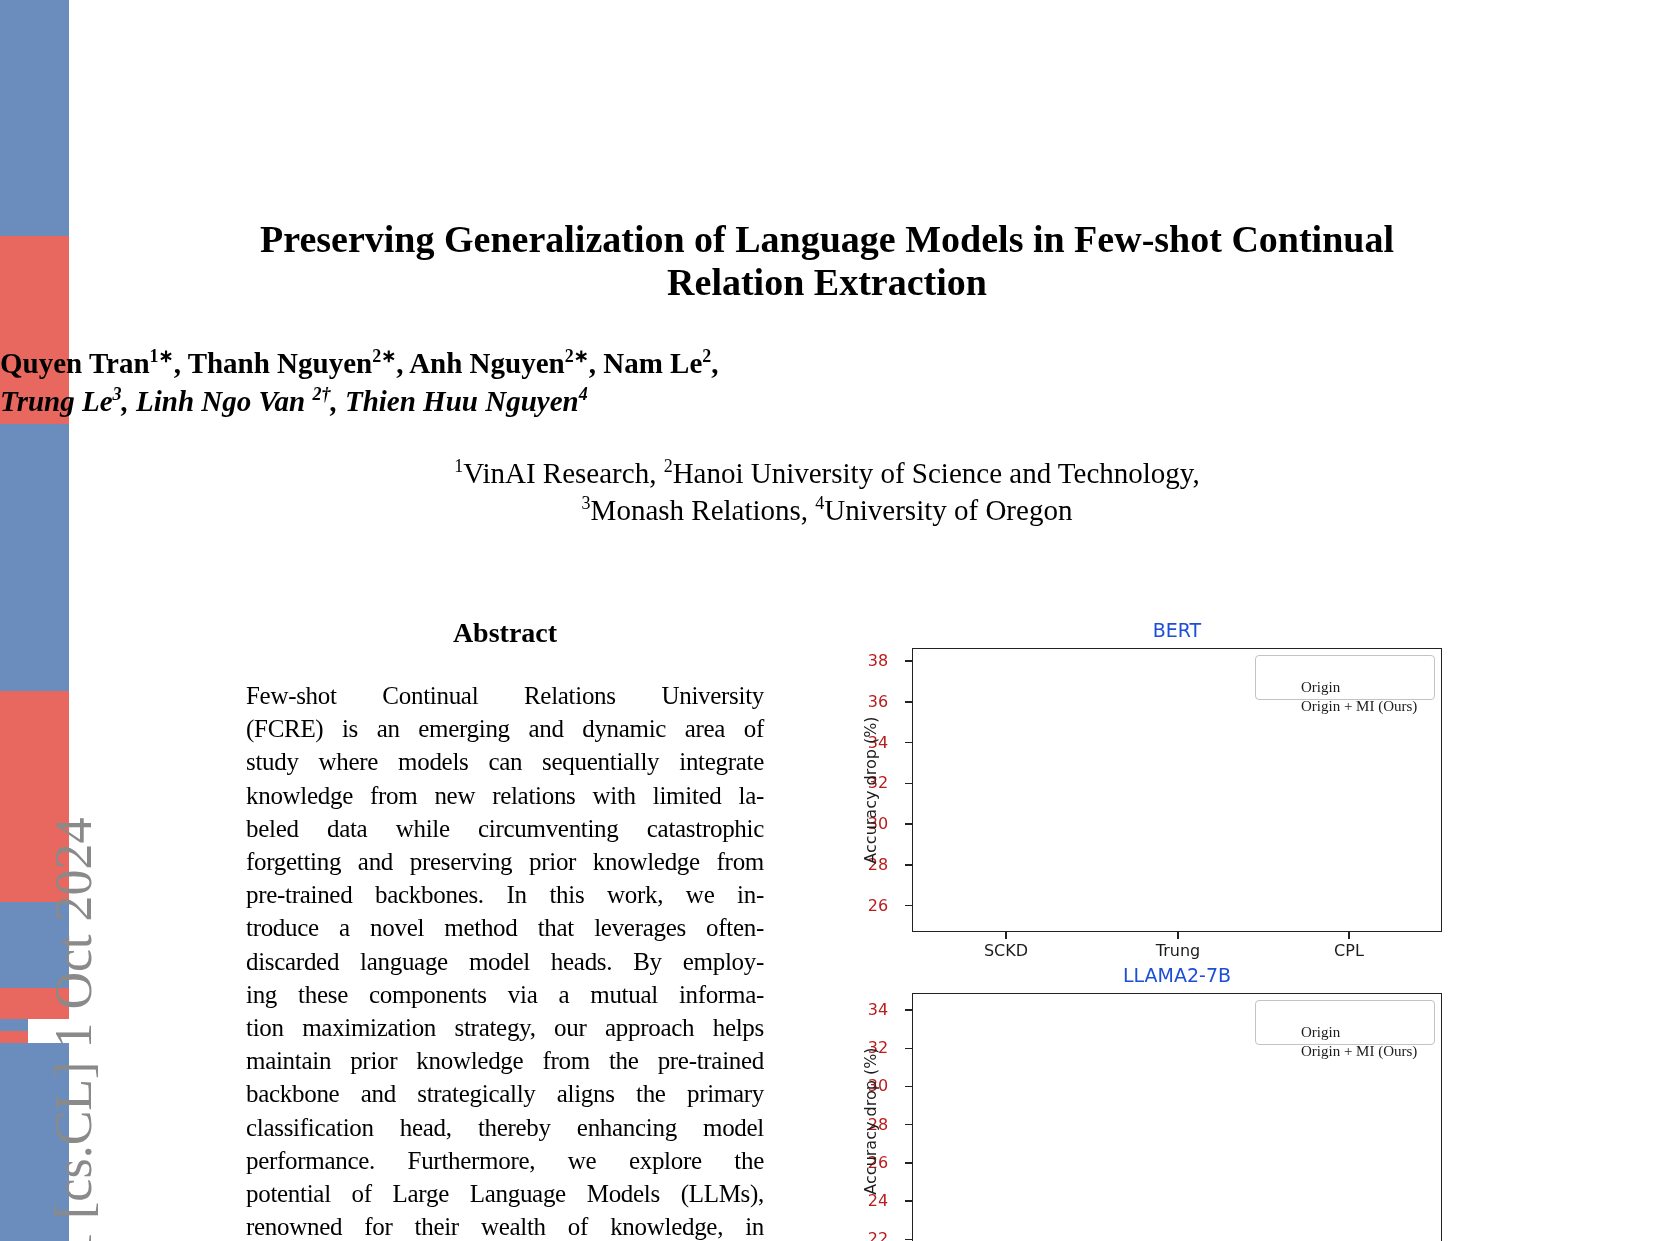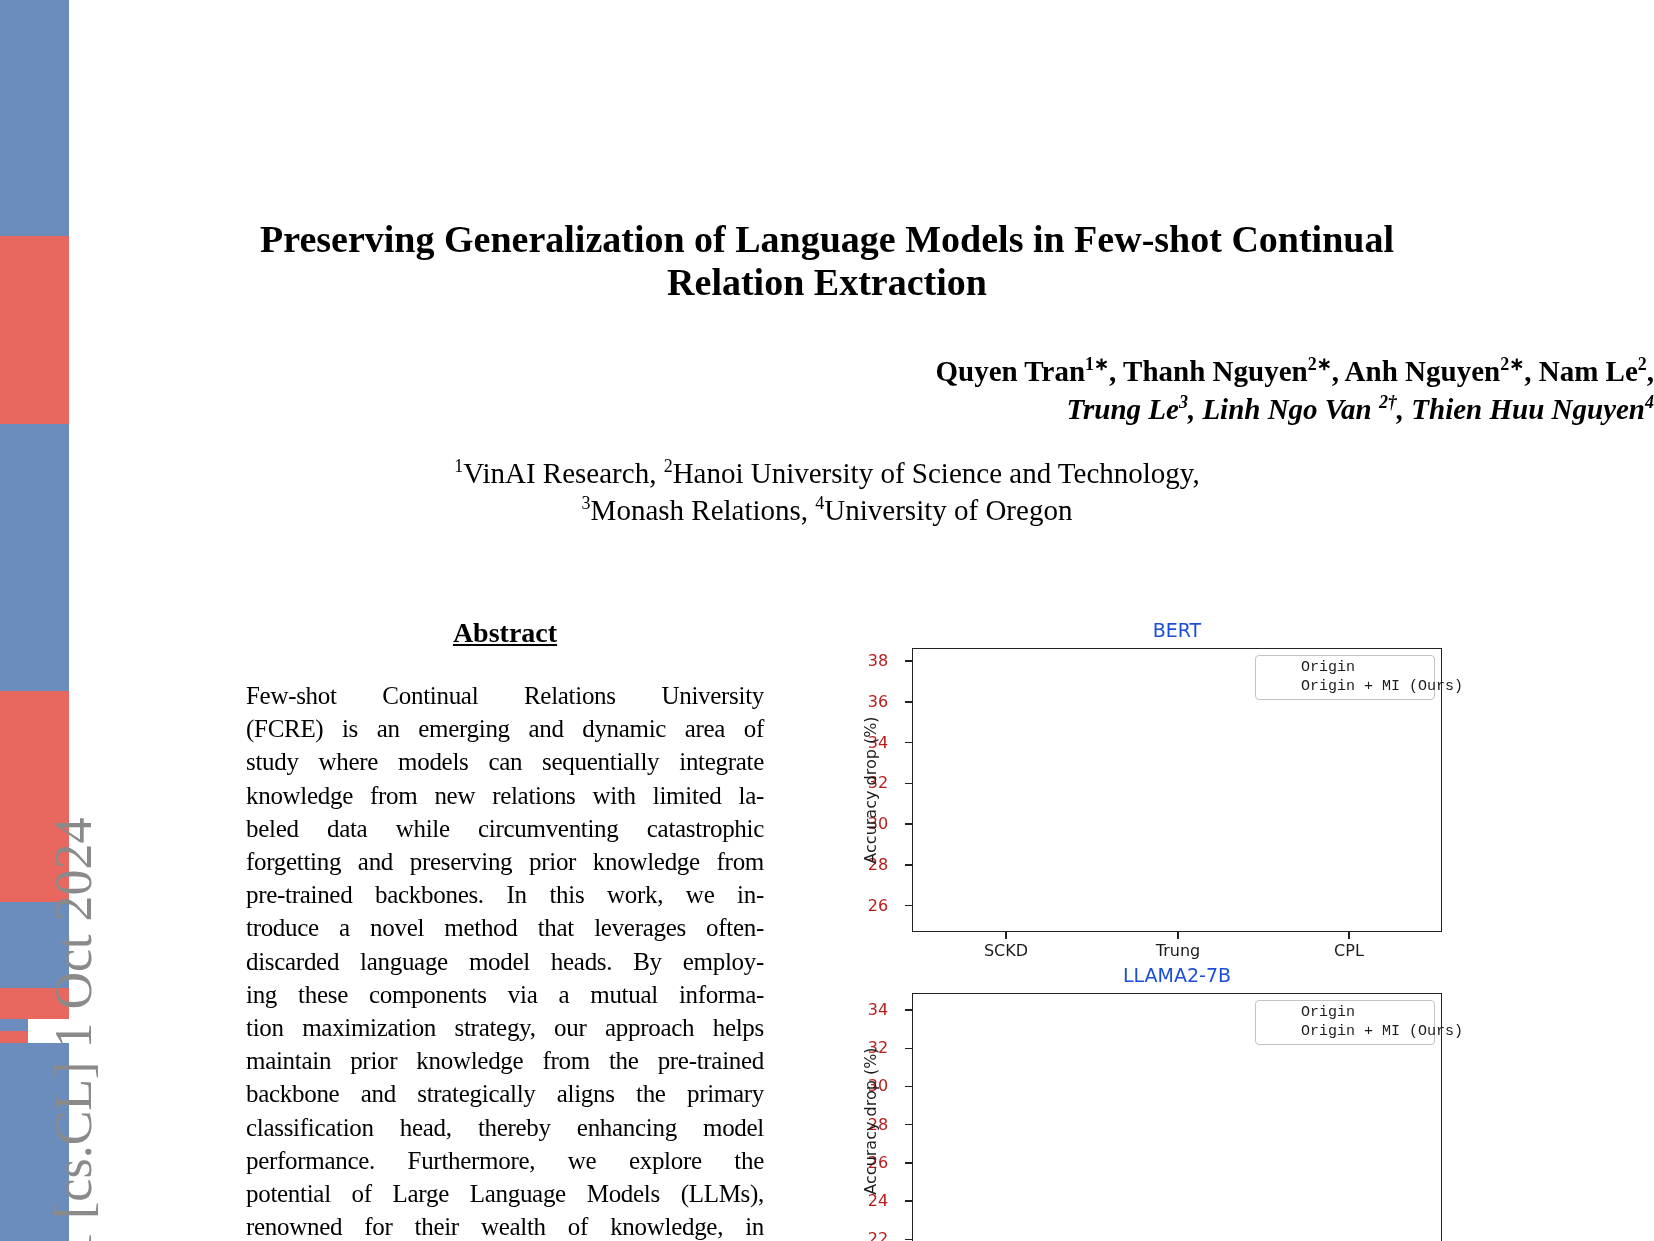--- a/index.html
+++ b/index.html
@@ -1,46 +1,46 @@
 <!DOCTYPE html>
 <html><head>
 <meta charset="utf-8">
 <style>
   html,body{margin:0;padding:0;background:#ffffff;}
   .page{position:relative;width:1654px;height:1241px;background:#ffffff;overflow:hidden;
         font-family:"Liberation Serif",serif;color:#000;}
   
   .title{position:absolute;top:218px;left:0;width:1654px;text-align:center;
          font-size:38px;font-weight:bold;line-height:43px;}
-  .authors{position:absolute;left:0;width:1654px;text-align:right;
-           font-size:29px;font-weight:bold;line-height:38.5px;margin-top:8px;}
+  .authors{position:absolute;left:0;width:1654px;text-align:left;
+           font-size:29px;font-weight:bold;line-height:38.5px;}
   .affils{position:absolute;left:0;width:1654px;text-align:center;
           font-size:29px;line-height:37.5px;}
   sup.s{vertical-align:super;font-size:62%;line-height:0;}
   
   .abs-head{position:absolute;left:246px;width:518px;top:617px;text-align:center;
-            font-size:28px;font-weight:bold;text-decoration:underline;}
+            font-size:28px;font-weight:bold;}
   .abs-body{position:absolute;left:246px;width:518px;top:679px;
             font-size:25px;line-height:33.2px;letter-spacing:-0.3px;}
   .abs-line{text-align:justify;text-align-last:justify;white-space:normal;}
   
   .watermark{position:absolute;left:48px;top:1258px;transform:rotate(-90deg);
              transform-origin:0 0;white-space:nowrap;font-size:52px;line-height:52px;
              font-family:"Liberation Serif",serif;}
   
   .chart-el{position:absolute;box-sizing:border-box;}
   .plot-box{border:1.5px solid #222;background:#fff;}
   .c-title{font-family:"DejaVu Sans",sans-serif;font-size:19px;color:#1d4ed8;text-align:center;}
   .c-tick-label{font-family:"DejaVu Sans",sans-serif;font-size:16px;color:#b91c1c;text-align:center;}
   .c-xlabel{font-family:"DejaVu Sans",sans-serif;font-size:16px;color:#1c1c1c;text-align:center;}
   .c-ylabel{font-family:"DejaVu Sans",sans-serif;font-size:16px;color:#1c1c1c;text-align:center;
             transform:rotate(-90deg);}
   .c-legend{border:1px solid #c3c3c3;border-radius:4px;background:#fff;}
-  .c-legend-label{font-family:Liberation Mono, monospace;font-size:15px;color:#1c1c1c;
-                  position:absolute;white-space:nowrap;}
+  .c-legend-label{font-family:Liberation Serif, serif;font-size:15px;color:#1c1c1c;
+                  position:absolute;white-space:nowrap;margin-top:20px;}
   .tickmark{background:#222;}
 </style>
 </head>
 <body>
 
 <div class="page" id="page">
 
   <div class="watermark" style="color: rgb(138, 138, 138);">
     <span>1 [cs.CL] 1 Oct 2024</span>
   </div>

